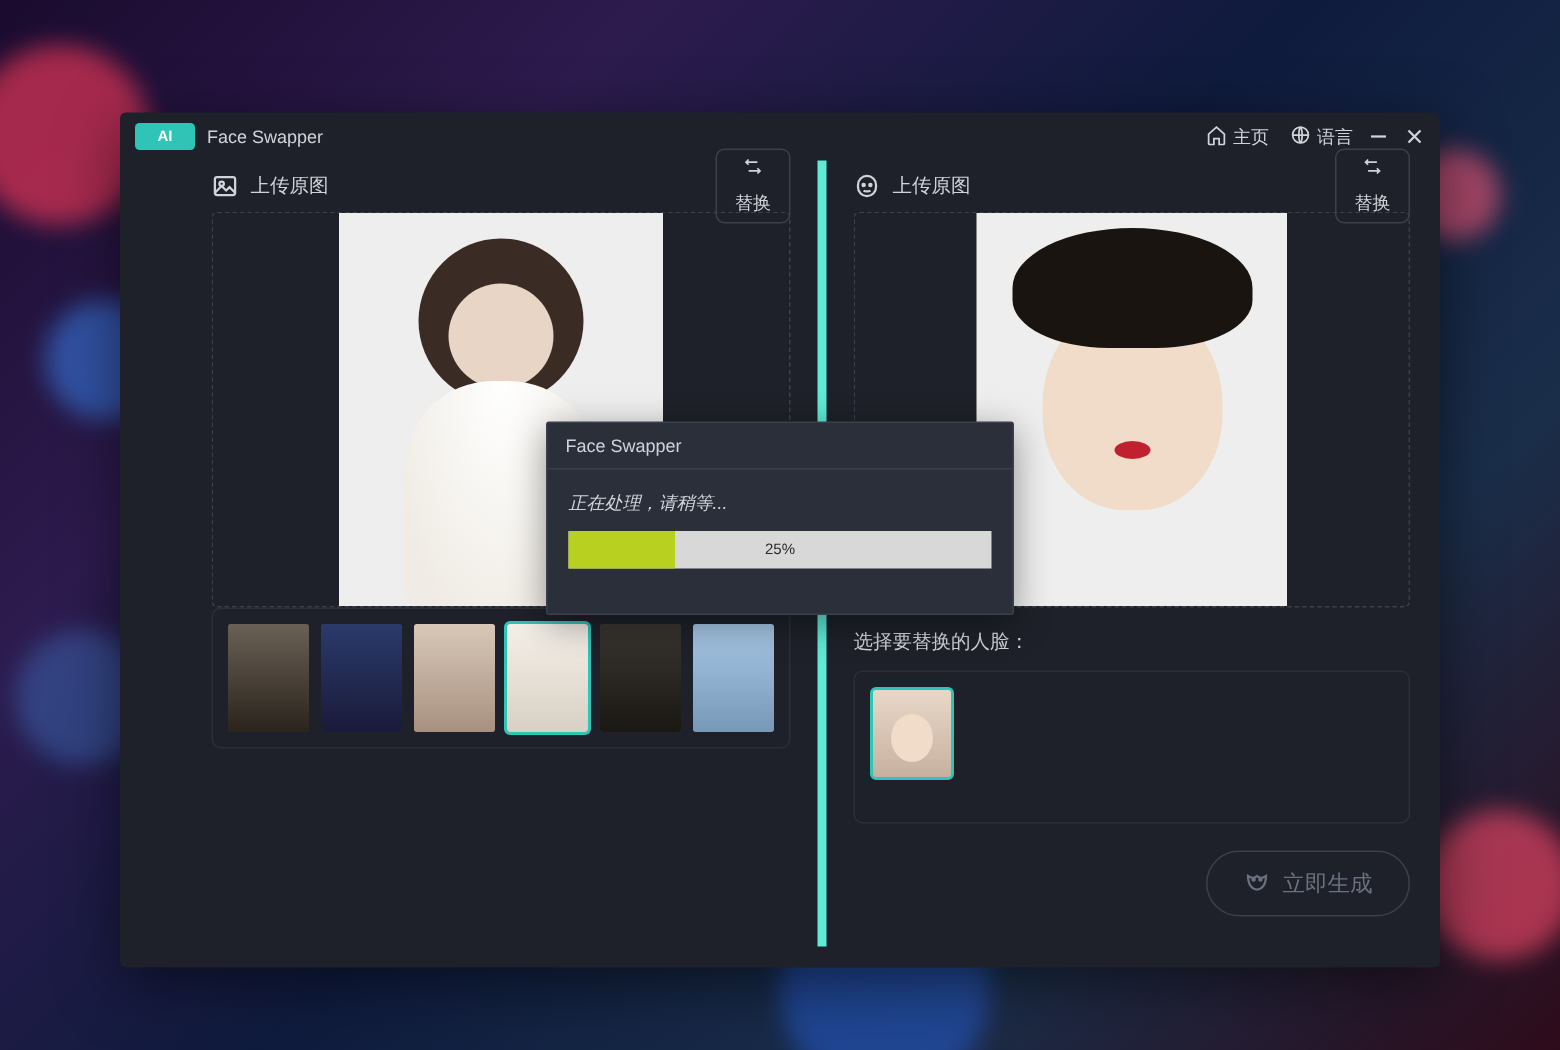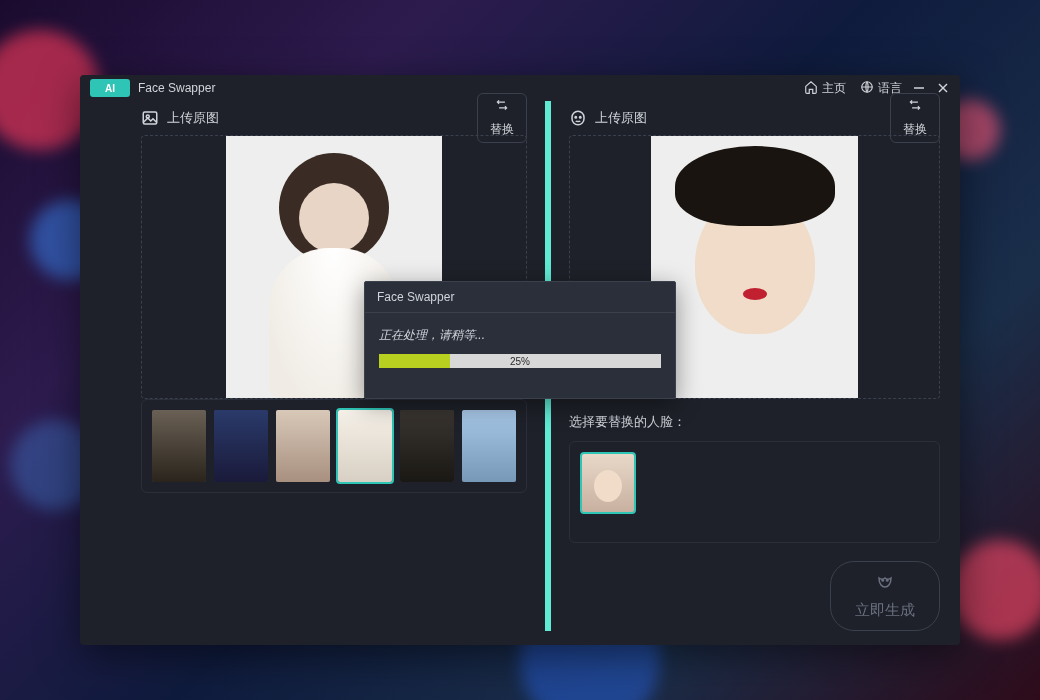--- a/index.html
+++ b/index.html
@@ -120,36 +120,36 @@
 }
 .face-thumb::before {
   content: ""; position: absolute; left: 50%; top: 28%; transform: translateX(-50%);
   width: 28px; height: 32px; background: #f0dcc8; border-radius: 50%;
 }
 
 .generate {
   align-self: flex-end; margin-top: 18px;
   border: 1px solid #3a404c; background: transparent; color: #6a7080;
   border-radius: 24px; padding: 10px 24px; font-size: 15px;
-  display: flex; align-items: center; gap: 8px; cursor: not-allowed; flex-direction: column;
+  display: flex; align-items: center; gap: 8px; cursor: not-allowed;
 }
 .generate svg { width: 18px; height: 18px; }
 
 
 .dialog {
   position: absolute; left: 364px; top: 281px; width: 312px;
   background: #2a2f3a; border: 1px solid #3a404c; border-radius: 2px;
   box-shadow: 0 6px 24px rgba(0,0,0,0.4);
   color: #d0d4da;
 }
 .dialog .dtitle { padding: 8px 12px; font-size: 12px; border-bottom: 1px solid #3a404c; }
 .dialog .dbody { padding: 14px 14px 16px 14px; font-size: 12px; }
 .dialog .dmsg { margin-bottom: 10px; font-style: italic; }
 .dialog .pbar {
-  height: 14px; background: #d8d8d8; position: relative; margin-bottom: 14px;
+  height: 25px; background: #d8d8d8; position: relative; margin-bottom: 14px;
 }
 .dialog .pfill { position: absolute; left: 0; top: 0; bottom: 0; width: 25%; background: #b8d020; }
 .dialog .ppct {
   position: absolute; left: 50%; top: 50%; transform: translate(-50%, -50%);
   font-size: 10px; color: #2a2a2a;
 }
 .dialog .dbtns { display: flex; justify-content: center; }
 .dialog .stop {
   background: #2ec4b6; color: #1a1a1a; border: none; border-radius: 3px;
   padding: 5px 20px; font-size: 12px; cursor: pointer;

